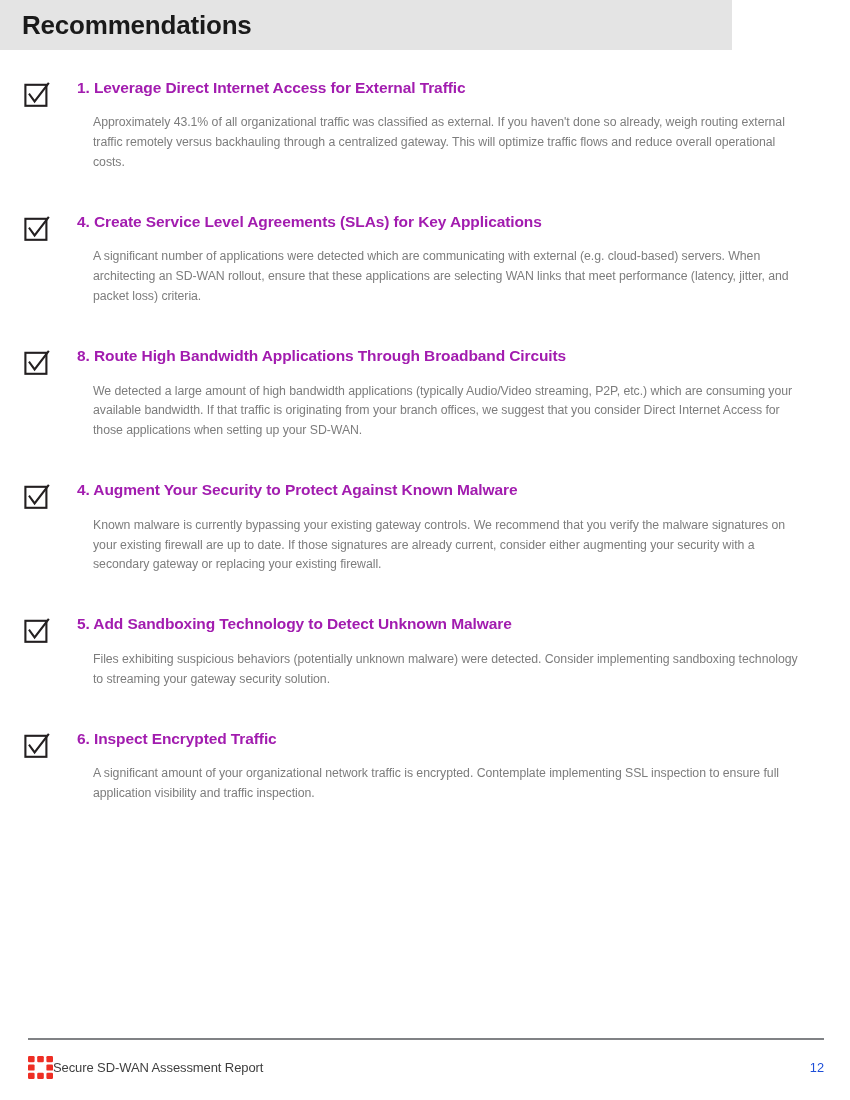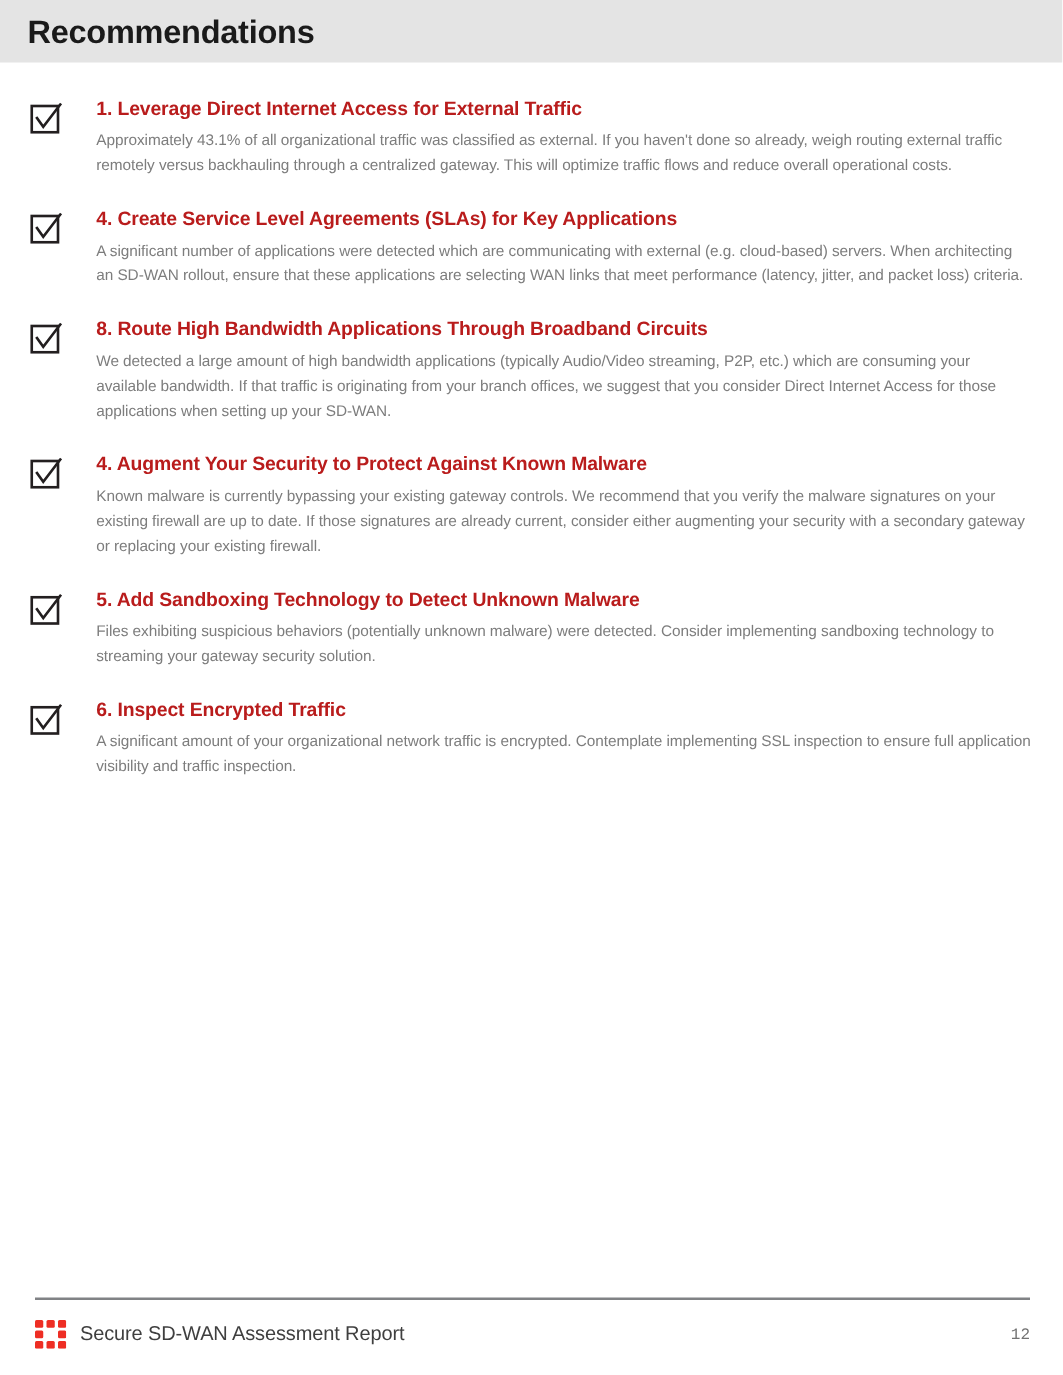--- a/index.html
+++ b/index.html
@@ -11,21 +11,21 @@
     height: 1100px;
     background: #ffffff;
     font-family: "Liberation Sans", sans-serif;
     -webkit-font-smoothing: antialiased;
     position: relative;
     overflow: hidden;
   }
 
   
   .page-header {
-    width: 850px;
+    width: 732px;
     height: 50px;
     background: #e4e4e4;
     display: flex;
     align-items: center;
     box-sizing: border-box;
     padding-left: 22px;
   }
   .page-header h1 {
     margin: 0;
     font-size: 26px;
@@ -68,27 +68,27 @@
   .rec-body {
     flex: 1 1 auto;
     margin-left: 27px;
     max-width: 748px;
   }
 
   .rec-title {
     margin: 0 0 6px 0;
     font-size: 15.5px;
     font-weight: bold;
-    color: #b91c1c;
+    color: #a21caf;
     line-height: 1.25;
     letter-spacing: -0.1px;
   }
 
   .rec-text {
-    margin: 0;
+    margin: 16px;
     font-size: 12.3px;
     color: #7d7d7d;
     line-height: 1.62;
     letter-spacing: -0.05px;
   }
 
   
   .page-footer {
     position: absolute;
     left: 0;
@@ -117,29 +117,27 @@
   .footer-left {
     display: flex;
     align-items: center;
   }
   .brand-logo {
     width: 25px;
     height: 23px;
     display: block;
   }
   .footer-label {
-    margin-left: 11px;
-    font-size: 16px;
+    font-size: 13px;
     color: #3f3f3f;
     letter-spacing: -0.1px;
   }
   .page-number {
     font-size: 12.8px;
-    color: #737373;
-    font-family: Liberation Mono, monospace;
+    color: #1d4ed8;
   }
 </style>
 </head>
 <body>
 
 <div class="page-header">
   <h1>Recommendations</h1>
 </div>
 
 <div class="content">

